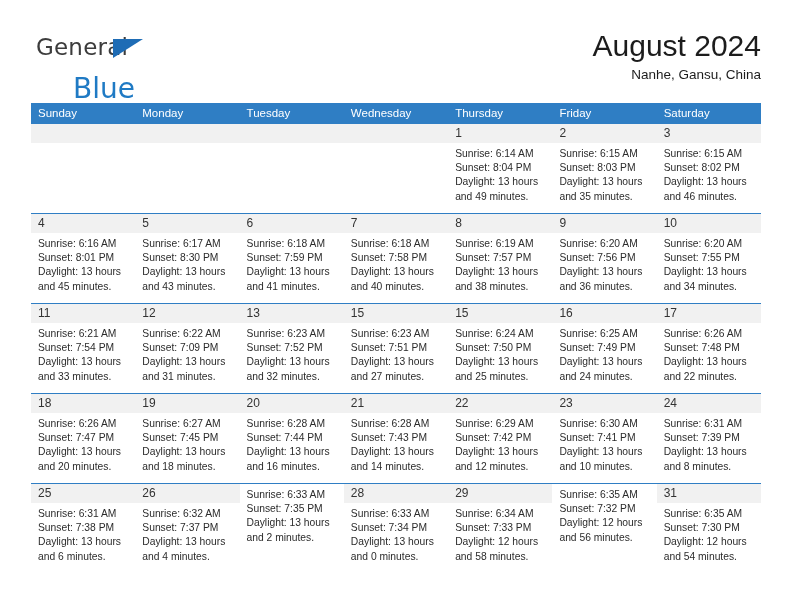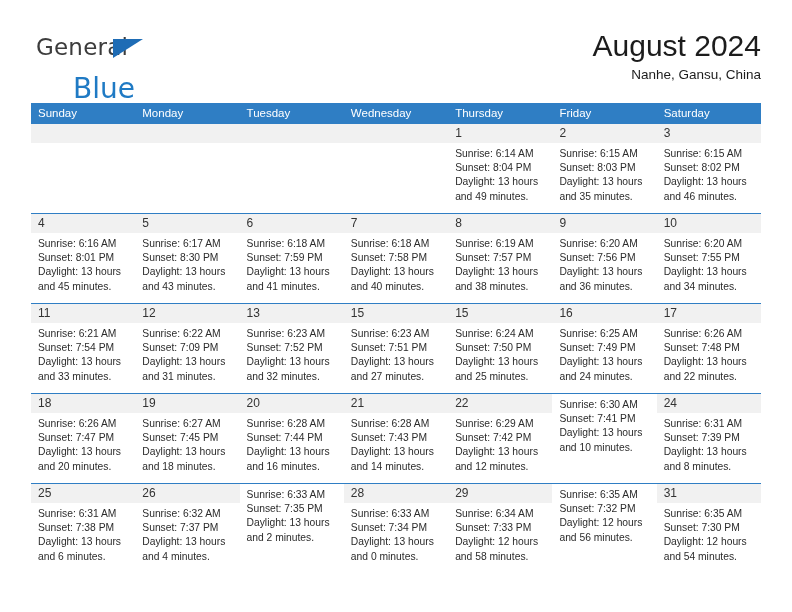--- a/index.html
+++ b/index.html
@@ -446,20 +446,23 @@
               <span class="day-num">22</span>
             </div>
             <div class="day-body">
               <div class="day-line">Sunrise: 6:29 AM</div>
               <div class="day-line">Sunset: 7:42 PM</div>
               <div class="day-line">Daylight: 13 hours</div>
               <div class="day-line">and 12 minutes.</div>
             </div>
           </div>
           <div class="day-cell">
+            <div class="day-num-strip">
+              <span class="day-num">23</span>
+            </div>
             <div class="day-body">
               <div class="day-line">Sunrise: 6:30 AM</div>
               <div class="day-line">Sunset: 7:41 PM</div>
               <div class="day-line">Daylight: 13 hours</div>
               <div class="day-line">and 10 minutes.</div>
             </div>
           </div>
           <div class="day-cell">
             <div class="day-num-strip">
               <span class="day-num">24</span>

